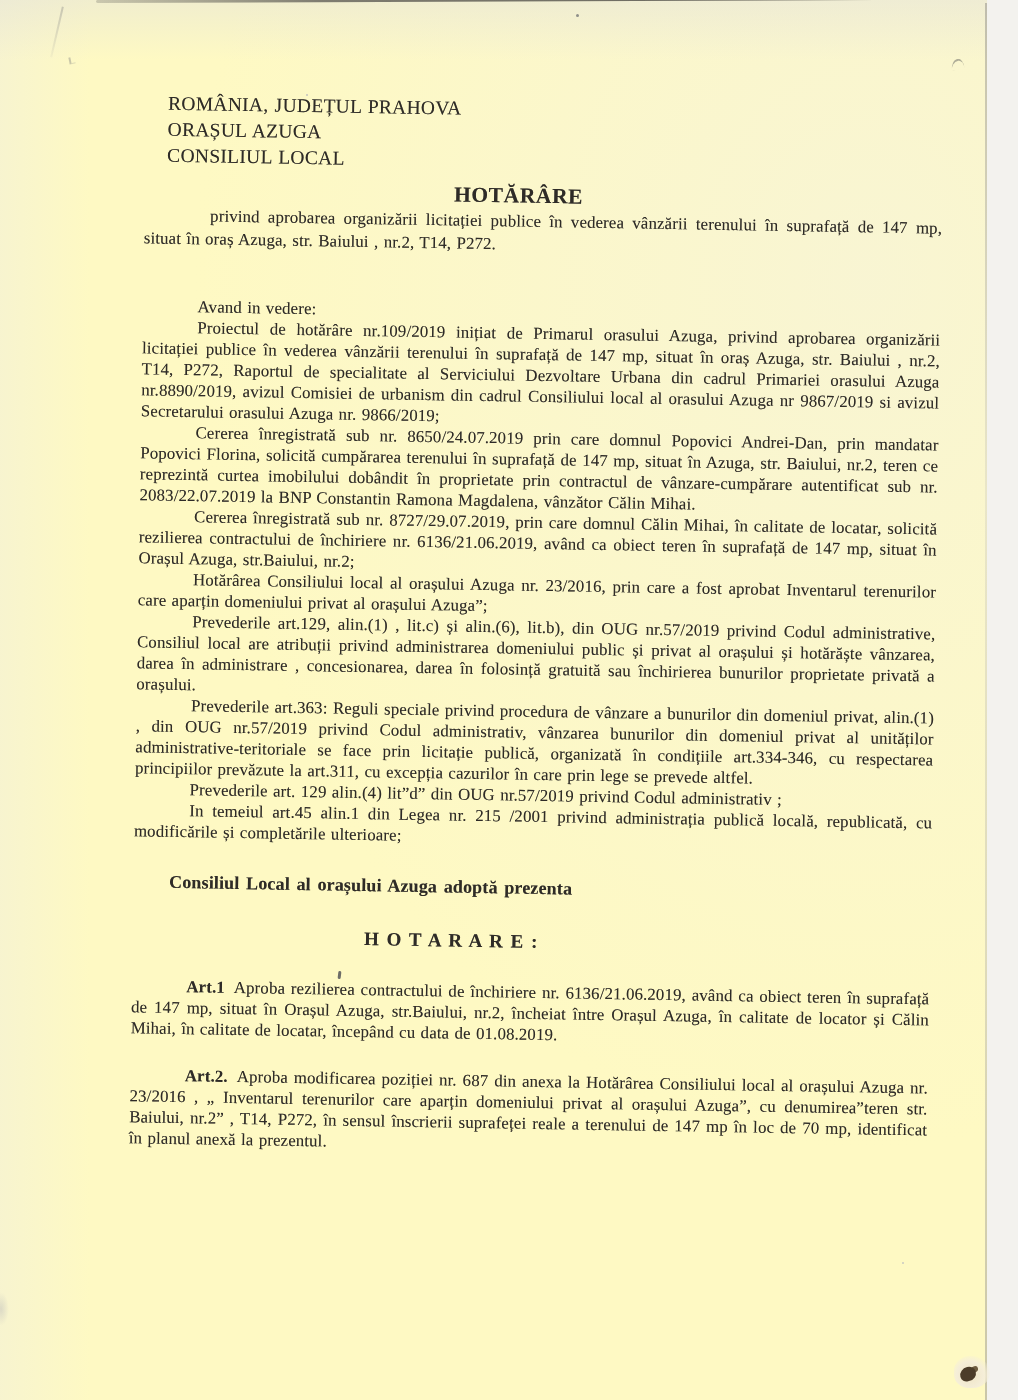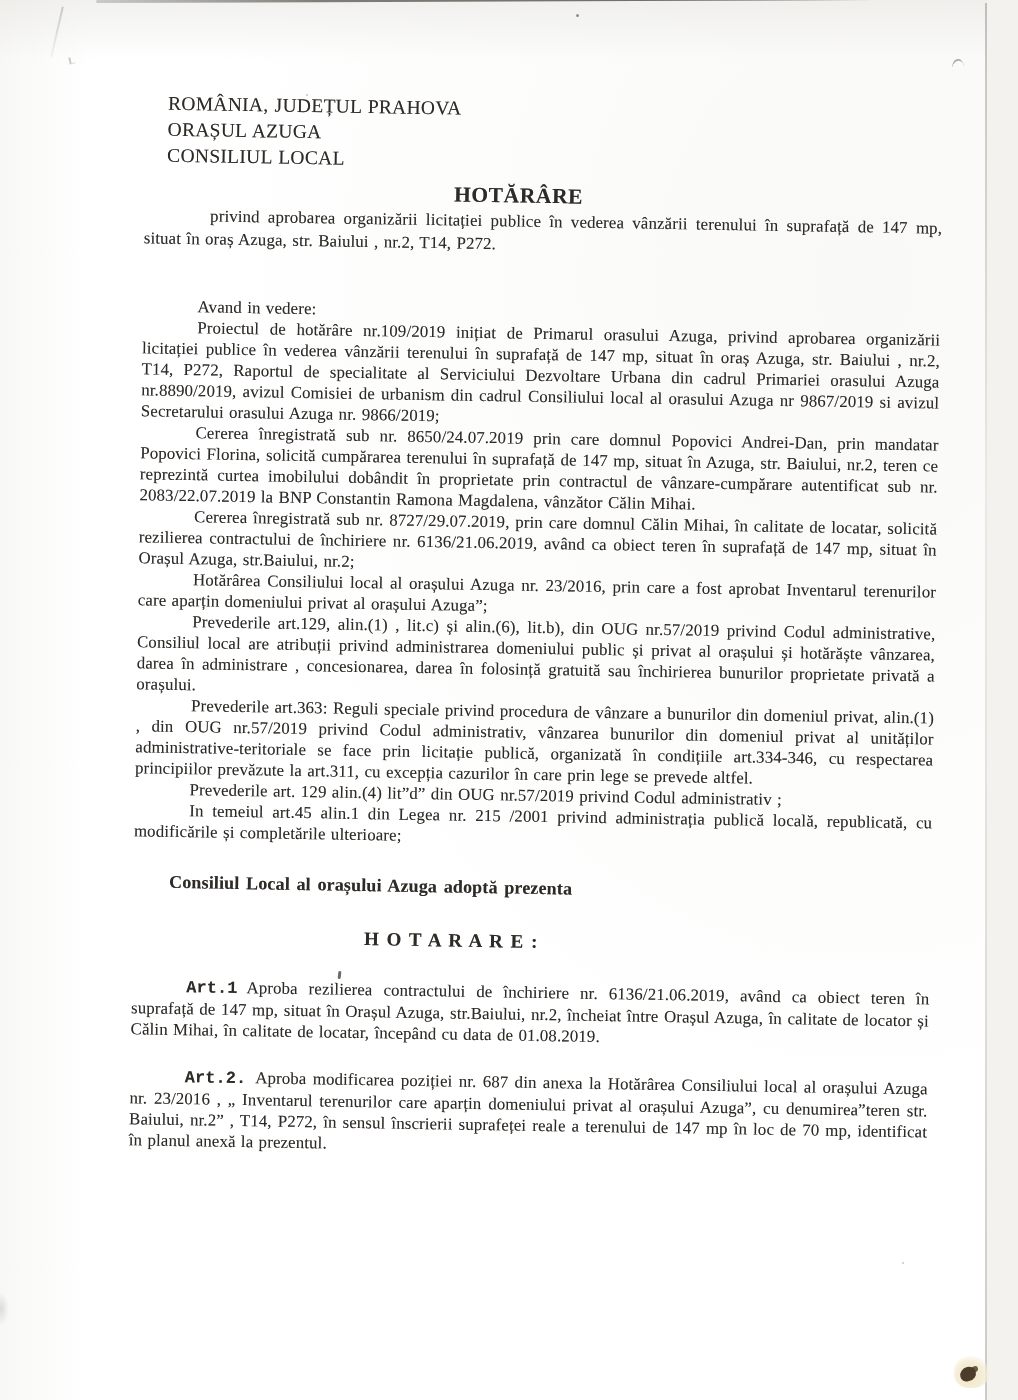--- a/index.html
+++ b/index.html
@@ -1,18 +1,18 @@
 <!DOCTYPE html>
 <html><head>
 <meta charset="utf-8">
 <style>
   html,body { margin:0; padding:0; background:#e9e8e4; }
   .canvas {
     position:relative; width:1018px; height:1400px; overflow:hidden;
-    background:#ffffff;
+    background:#fef9c3;
     font-family:"Liberation Serif","DejaVu Serif",serif;
   }
   
   .paper-shade {
     position:absolute; inset:0;
     background:
       linear-gradient(180deg, rgba(225,224,219,.45) 0px, rgba(251,250,246,0) 60px),
       linear-gradient(90deg, rgba(235,234,229,.35) 0px, rgba(251,250,246,0) 90px),
       radial-gradient(ellipse at 85% 20%, rgba(240,239,234,.4), rgba(251,250,246,0) 55%);
     pointer-events:none;
@@ -72,21 +72,21 @@
   }
   .letterhead { padding-top:97px; margin-left:22px; font-size:19.5px; line-height:26px; text-align:left; letter-spacing:.3px; }
   .title { margin:11px 50px 0 0; font-size:21.5px; font-weight:bold; text-align:center; letter-spacing:.6px; }
   .subtitle { margin:3px 0 0; text-indent:66px; line-height:23px; }
   .intro { margin:46px 0 0; text-indent:55px; }
   .para { margin:0; text-indent:55px; }
   .adopt { margin:30px 0 0 36px; font-size:18px; font-weight:bold; text-align:left; word-spacing:2px; }
   .decision { margin:32px 160px 0 0; font-size:19px; font-weight:bold; text-align:center; letter-spacing:1px; }
   .article { margin-top:30px; }
   .article-2 { margin-top:26px; }
-  .art-label { font-weight:bold; margin-right:9px;font-family:Liberation Mono, monospace; }
+  .art-label { font-weight:bold; margin-right:9px; }
 </style>
 </head>
 <body>
 
 <div class="canvas">
 
   <div class="paper-shade"></div>
   <div class="right-margin-strip"></div>
   <div class="right-edge-line"></div>
   <div class="top-edge-line"></div>

